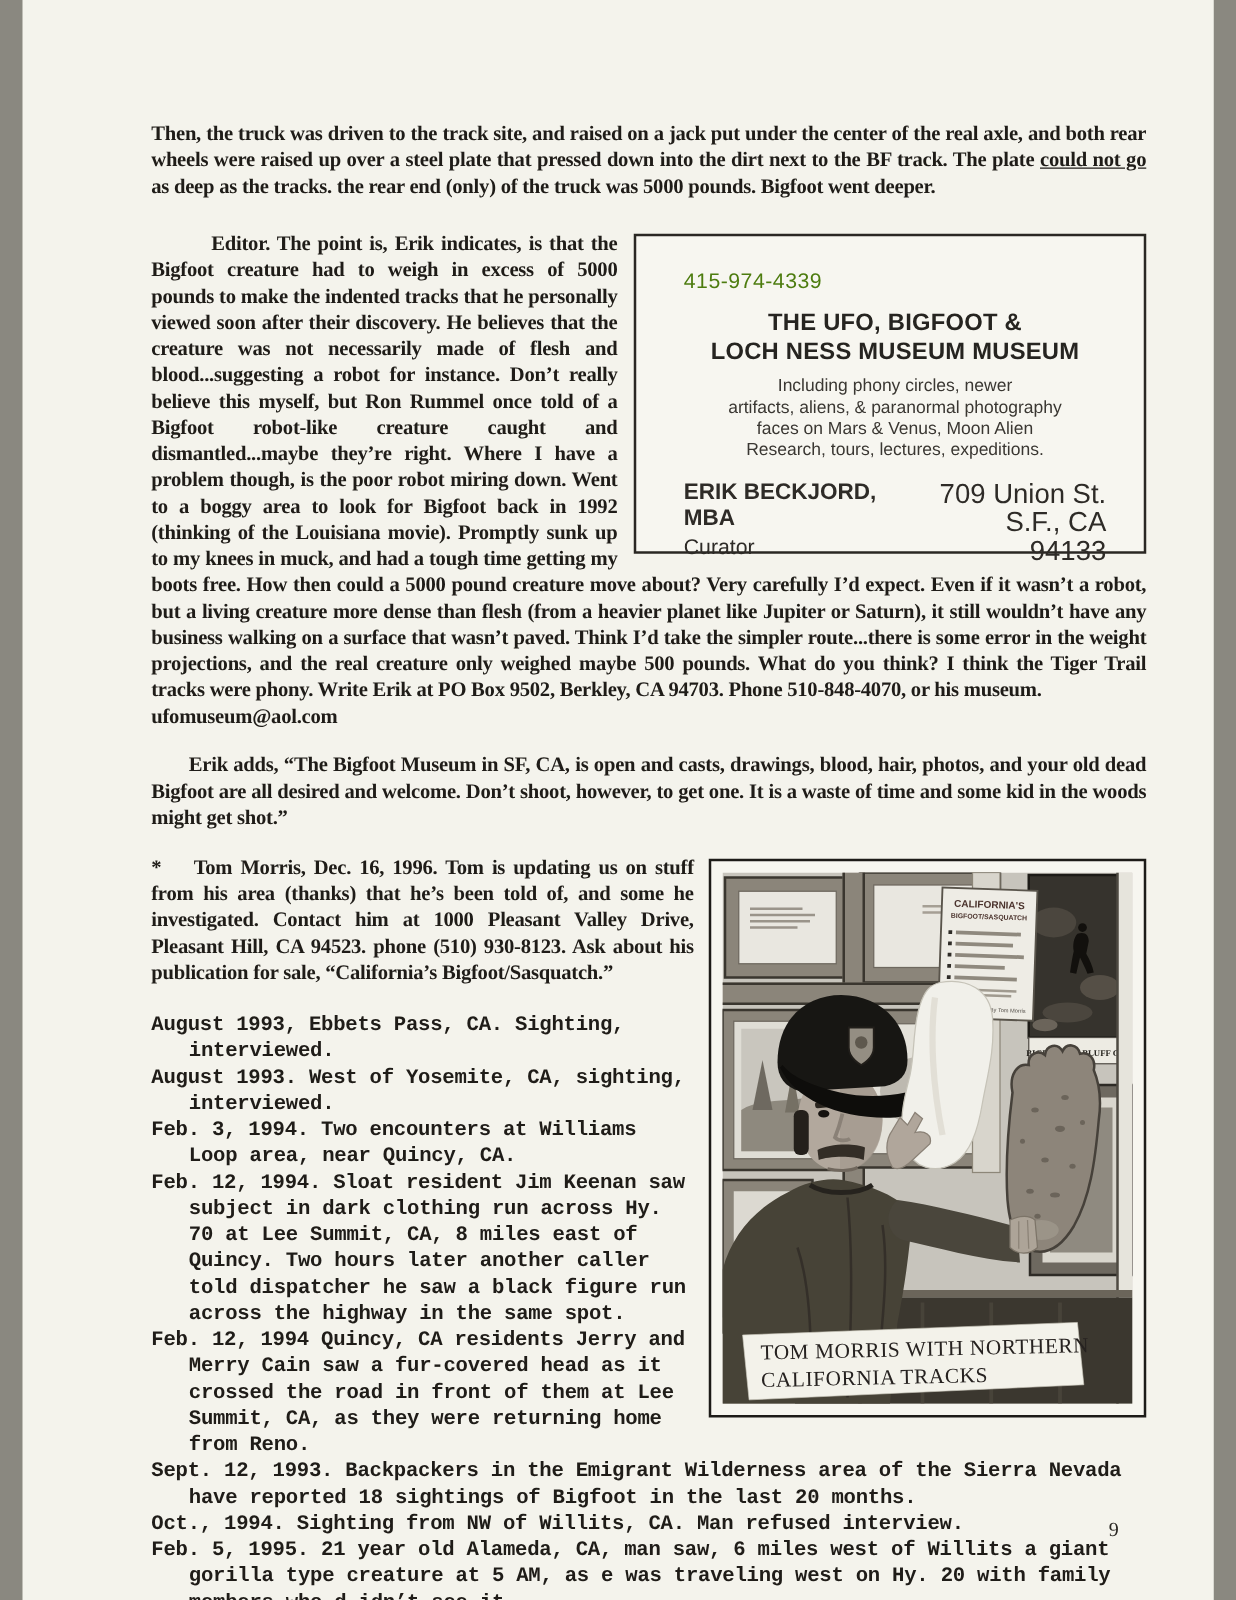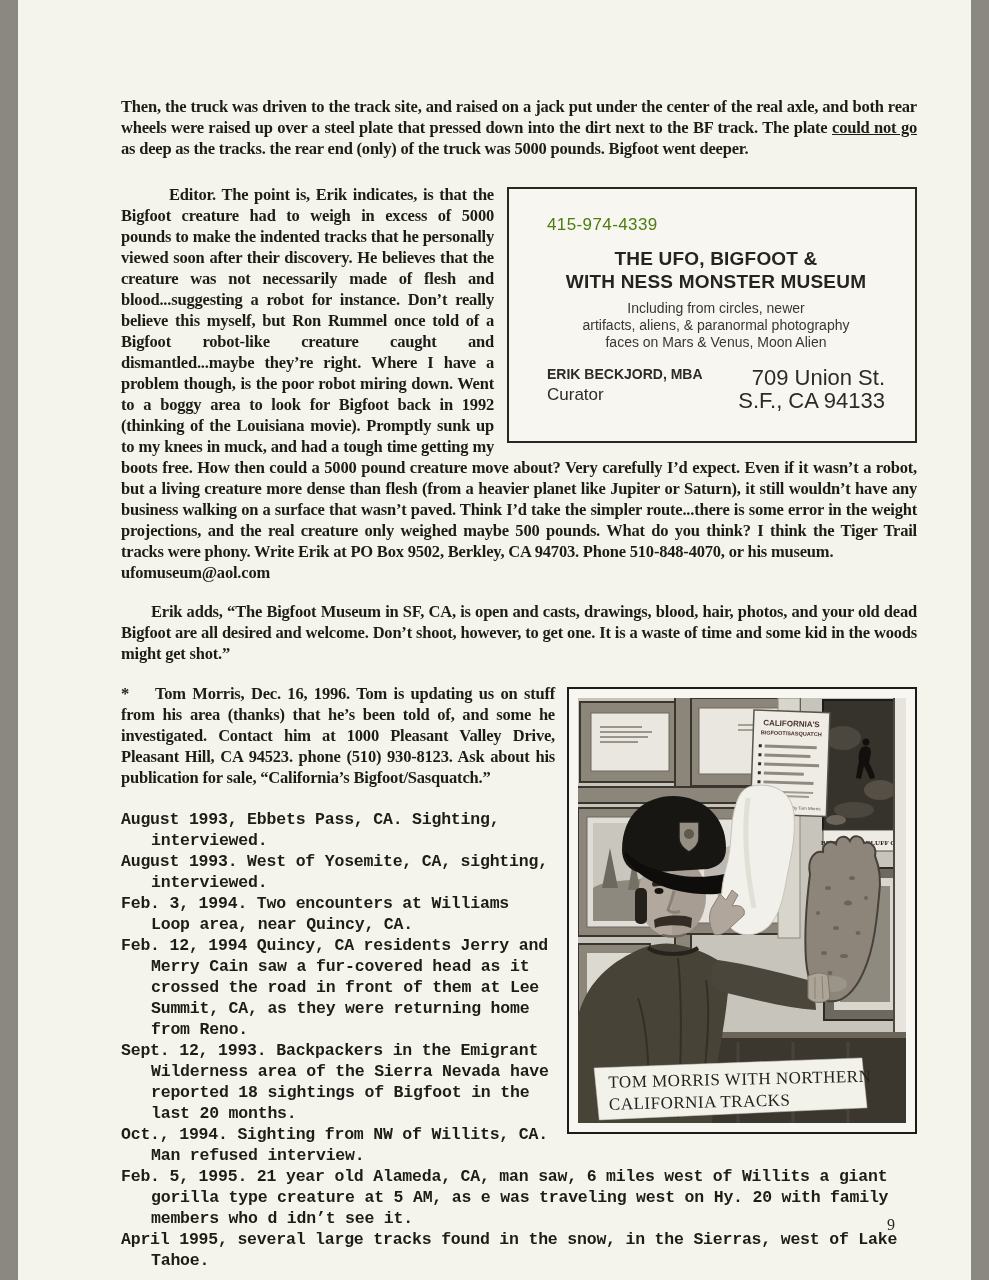--- a/index.html
+++ b/index.html
@@ -20,21 +20,21 @@
   
   .ad-box{
     float:right;width:410px;height:256px;margin:3px 0 10px 13px;
     border:2px solid #2a2723;background:#f7f6f0;box-sizing:border-box;
     font-family:"Liberation Sans",sans-serif;padding:26px 30px 0 38px;
   }
   .ad-phone{font-size:17px;color:#4d7c0f;letter-spacing:.4px;}
   .ad-title{text-align:center;font-weight:bold;font-size:19px;line-height:23px;margin-top:12px;color:#262420;letter-spacing:.2px;}
   .ad-desc{text-align:center;font-size:14px;line-height:17px;margin-top:7px;color:#3a3732;}
   .ad-bottom{display:flex;justify-content:space-between;margin-top:15px;color:#2e2b27;}
-  .ad-name{font-weight:bold;font-size:14px;}
+  .ad-name{font-weight:bold;font-size:18px;}
   .ad-role{font-size:17px;margin-top:3px;}
   .ad-right{text-align:right;font-size:22px;line-height:23px;}
 
   .editor-para{text-indent:48px;}
   .erik-adds{margin-top:18px;text-indent:30px;}
 
   .flow-2{margin-top:19px;}
   .photo-box{
     float:right;width:350px;height:447px;margin:4px 0 10px 12px;
     border:2px solid #1d1b18;background:#f7f6f0;box-sizing:border-box;padding:9px;
@@ -55,26 +55,27 @@
 
 <div class="page">
 
   <p class="body-text intro"><span>Then, the truck was driven to the track site, and raised on a jack put under the center of the real axle, and both rear wheels were raised up over a steel plate that pressed down into the dirt next to the BF track.  The plate </span><span class="underline">could not go</span><span> as deep as the tracks.  the rear end (only) of the truck was 5000 pounds.  Bigfoot went deeper.</span></p>
 
   <div class="flow-1">
     <aside class="ad-box">
       <div class="ad-phone">415-974-4339</div>
       <div class="ad-title">
         <div>THE UFO, BIGFOOT &amp;</div>
-        <div>WITH NESS MONSTER MUSEUM</div>
+        <div>LOCH NESS MUSEUM MUSEUM</div>
       </div>
       <div class="ad-desc">
-        <div>Including from circles, newer</div>
+        <div>Including phony circles, newer</div>
         <div>artifacts, aliens, &amp; paranormal photography</div>
         <div>faces on Mars &amp; Venus, Moon Alien</div>
+        <div>Research, tours, lectures, expeditions.</div>
       </div>
       <div class="ad-bottom">
         <div>
           <div class="ad-name">ERIK BECKJORD, MBA</div>
           <div class="ad-role">Curator</div>
         </div>
         <div class="ad-right">
           <div>709 Union St.</div>
           <div>S.F., CA 94133</div>
         </div>
@@ -251,20 +252,21 @@
         </g>
       </svg>
     </figure>
 
     <p class="body-text tom-para">*&nbsp;&nbsp;&nbsp;&nbsp;Tom Morris, Dec. 16, 1996.  Tom is updating us on stuff from his area (thanks) that he’s been told of, and some he investigated.  Contact him at 1000 Pleasant Valley Drive, Pleasant Hill, CA 94523. phone (510) 930-8123.  Ask about his publication for sale, “California’s Bigfoot/Sasquatch.”</p>
 
     <div class="sightings">
       <p class="sighting">August 1993, Ebbets Pass, CA. Sighting, interviewed.</p>
       <p class="sighting">August 1993. West of Yosemite, CA, sighting, interviewed.</p>
       <p class="sighting">Feb. 3, 1994.  Two encounters at Williams Loop area, near Quincy, CA.</p>
+      <p class="sighting">Feb. 12, 1994.  Sloat resident Jim Keenan saw subject in dark clothing run across Hy. 70 at Lee Summit, CA, 8 miles east of Quincy.  Two hours later another caller told dispatcher he saw a black figure run across the highway in the same spot.</p>
       <p class="sighting">Feb. 12, 1994 Quincy, CA residents Jerry and Merry Cain saw a fur-covered head as it crossed the road in front of them at Lee Summit, CA, as they were returning home from Reno.</p>
       <p class="sighting">Sept. 12, 1993.  Backpackers in the Emigrant Wilderness area of the Sierra Nevada have reported 18 sightings of Bigfoot in the last 20 months.</p>
       <p class="sighting">Oct., 1994. Sighting from NW of Willits, CA. Man refused interview.</p>
       <p class="sighting">Feb. 5, 1995.  21 year old Alameda, CA, man saw, 6 miles west of Willits a giant gorilla type creature at 5 AM, as e was traveling west on Hy. 20 with family members who d idn’t see it.</p>
       <p class="sighting">April 1995, several large tracks found in the snow, in the Sierras, west of Lake Tahoe.</p>
     </div>
   </div>
 
   <div class="page-number">9</div>
 </div>

